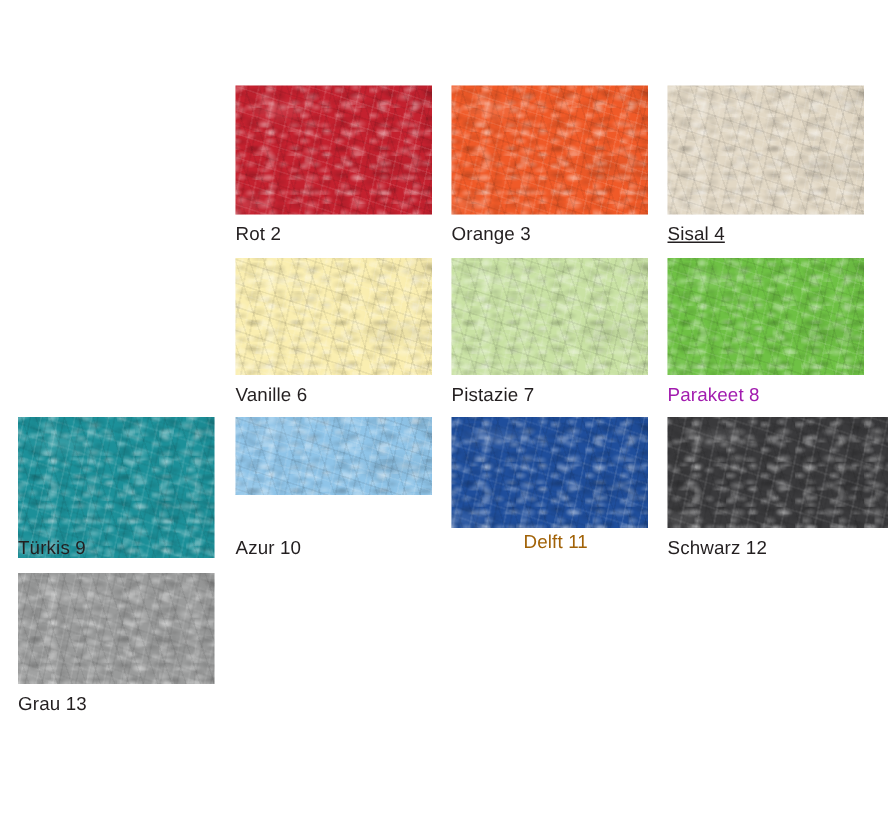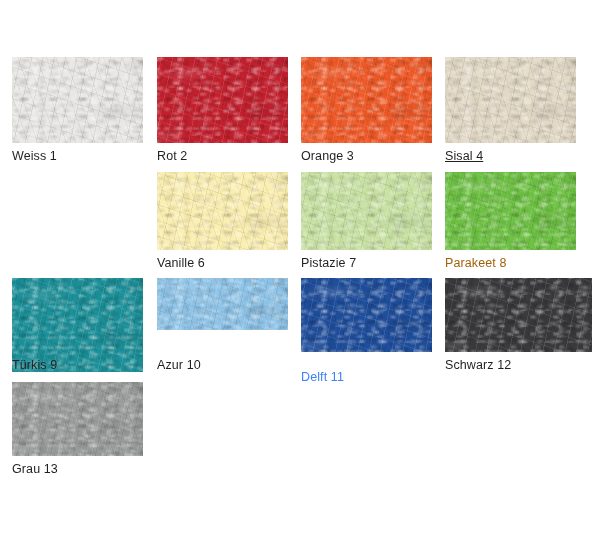--- a/index.html
+++ b/index.html
@@ -97,28 +97,20 @@
     line-height: 14px;
     color: #231f20;
     letter-spacing: 0.1px;
   }
 </style>
 </head>
 <body style="background: rgb(255, 255, 255);">
 
 <div id="swatch-board" style="background: rgb(255, 255, 255);">
 
-  <div class="swatch-cell" style="left:12px; top:57px; width:131px; height:86px;">
-    <div class="swatch-chip" style="background-color: rgb(233, 231, 228);">
-      <div class="grain-a"></div>
-      <div class="grain-b"></div>
-      <div class="grain-c"></div>
-    </div>
-    <div class="swatch-label" style="top: 92px; color: rgb(35, 31, 32);">Weiss 1</div>
-  </div>
 
   <div class="swatch-cell" style="left:157px; top:57px; width:131px; height:86px;border-radius:24px;">
     <div class="swatch-chip" style="background-color: rgb(196, 33, 47);">
       <div class="grain-a"></div>
       <div class="grain-b"></div>
       <div class="grain-c"></div>
     </div>
     <div class="swatch-label" style="top: 92px; color: rgb(35, 31, 32);">Rot 2</div>
   </div>
 
@@ -158,21 +150,21 @@
     </div>
     <div class="swatch-label" style="top: 84px; color: rgb(35, 31, 32);">Pistazie 7</div>
   </div>
 
   <div class="swatch-cell" style="left:445px; top:172px; width:131px; height:78px;">
     <div class="swatch-chip" style="background-color: rgb(110, 193, 68);">
       <div class="grain-a"></div>
       <div class="grain-b"></div>
       <div class="grain-c"></div>
     </div>
-    <div class="swatch-label" style="top: 84px; color: #a16207;">Parakeet 8</div>
+    <div class="swatch-label" style="top: 84px; color: #a21caf;">Parakeet 8</div>
   </div>
 
   <div class="swatch-cell" style="left:12px; top:278px; width:131px; height:94px;">
     <div class="swatch-chip" style="background-color: rgb(28, 144, 153);">
       <div class="grain-a"></div>
       <div class="grain-b"></div>
       <div class="grain-c"></div>
     </div>
     <div class="swatch-label" style="top: 80px; color: rgb(35, 31, 32);">Türkis 9</div>
   </div>
@@ -185,21 +177,21 @@
     </div>
     <div class="swatch-label" style="top: 80px; color: rgb(35, 31, 32);">Azur 10</div>
   </div>
 
   <div class="swatch-cell" style="left:301px; top:278px; width:131px; height:74px;">
     <div class="swatch-chip" style="background-color: rgb(31, 78, 156);">
       <div class="grain-a"></div>
       <div class="grain-b"></div>
       <div class="grain-c"></div>
     </div>
-    <div class="swatch-label" style="top: 92px; color: #3b82f6;">Delft 11</div>
+    <div class="swatch-label" style="top: 76px; color: #a16207; margin-left: 48px;">Delft 11</div>
   </div>
 
   <div class="swatch-cell" style="left:445px; top:278px; width:152px; height:74px;">
     <div class="swatch-chip" style="background-color: rgb(58, 58, 60);">
       <div class="grain-a"></div>
       <div class="grain-b"></div>
       <div class="grain-c"></div>
     </div>
     <div class="swatch-label" style="top: 80px; color: rgb(35, 31, 32);">Schwarz 12</div>
   </div>

